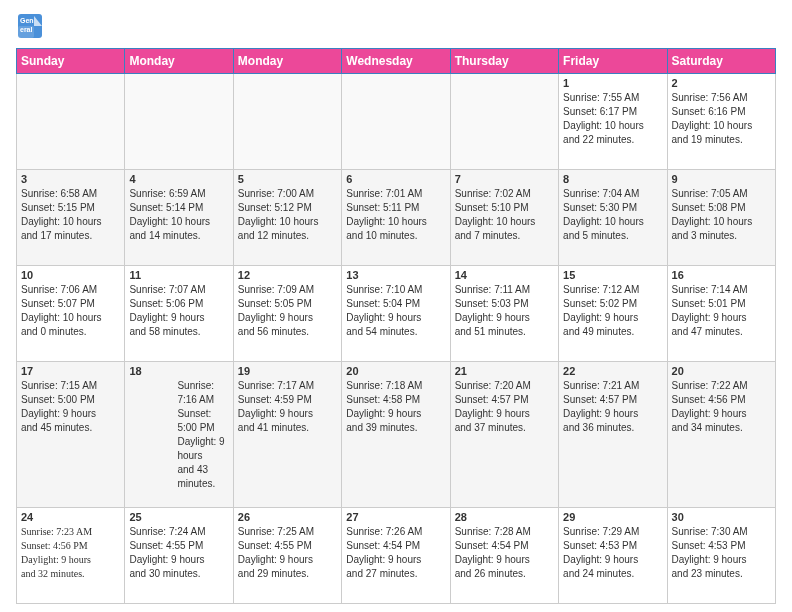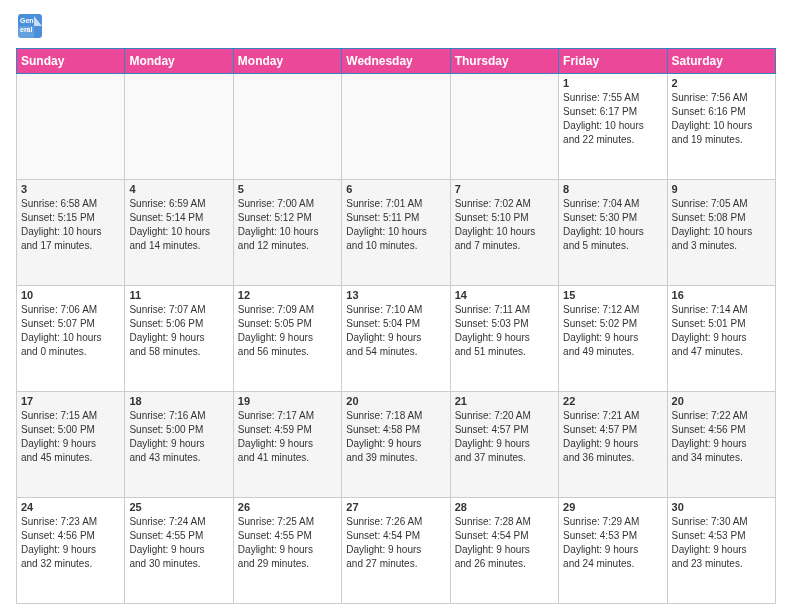--- a/index.html
+++ b/index.html
@@ -261,21 +261,21 @@
         <tr class="row-even">
           <td>
             <span class="day-num">17</span>
             <div class="day-info" style="white-space: pre-line;">Sunrise: 7:15 AM
 Sunset: 5:00 PM
 Daylight: 9 hours
 and 45 minutes.</div>
           </td>
           <td>
             <span class="day-num">18</span>
-            <div class="day-info" style="white-space: pre-line;">Sunrise: 7:16 AM
+            <div class="day-info" style="white-space: pre-line; margin-left: 48px;">Sunrise: 7:16 AM
 Sunset: 5:00 PM
 Daylight: 9 hours
 and 43 minutes.</div>
           </td>
           <td>
             <span class="day-num">19</span>
             <div class="day-info" style="white-space: pre-line;">Sunrise: 7:17 AM
 Sunset: 4:59 PM
 Daylight: 9 hours
 and 41 minutes.</div>
@@ -305,21 +305,21 @@
             <span class="day-num">20</span>
             <div class="day-info" style="white-space: pre-line;">Sunrise: 7:22 AM
 Sunset: 4:56 PM
 Daylight: 9 hours
 and 34 minutes.</div>
           </td>
         </tr>
         <tr class="row-odd">
           <td>
             <span class="day-num">24</span>
-            <div class="day-info" style="white-space: pre-line;">Sunrise: 7:23 AM
+            <div class="day-info" style="white-space: pre-line; font-family: Liberation Serif, serif;">Sunrise: 7:23 AM
 Sunset: 4:56 PM
 Daylight: 9 hours
 and 32 minutes.</div>
           </td>
           <td>
             <span class="day-num">25</span>
             <div class="day-info" style="white-space: pre-line;">Sunrise: 7:24 AM
 Sunset: 4:55 PM
 Daylight: 9 hours
 and 30 minutes.</div>

